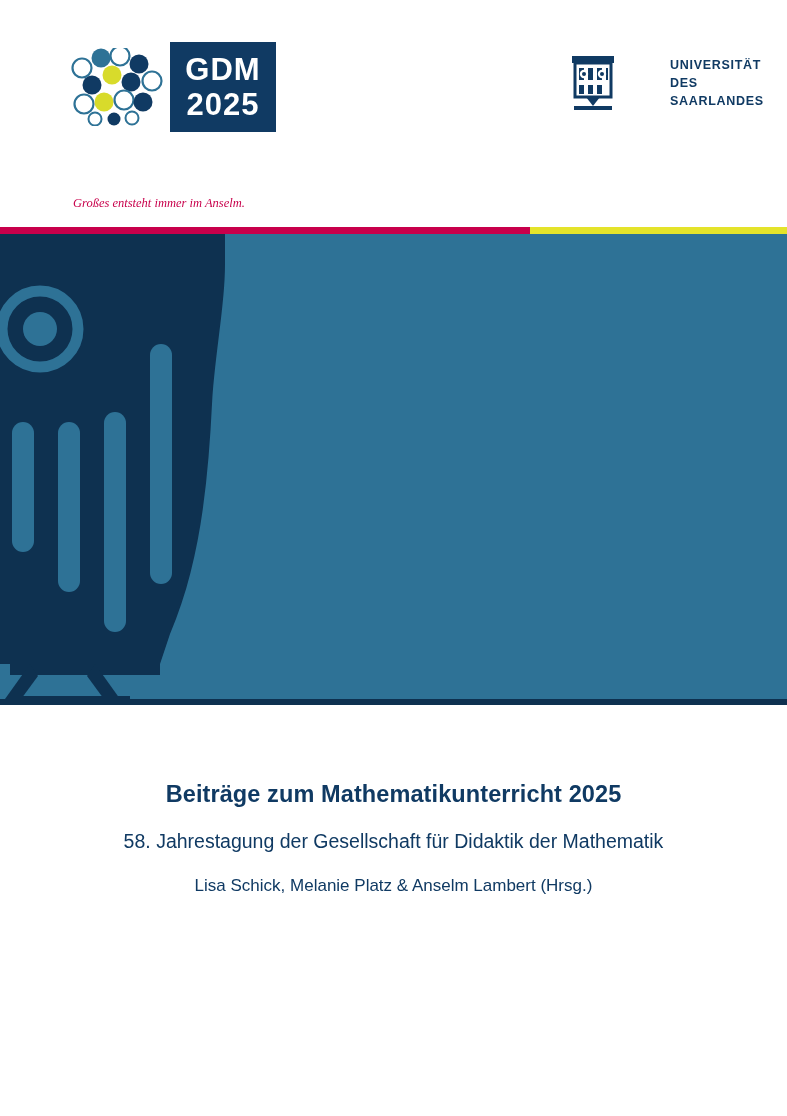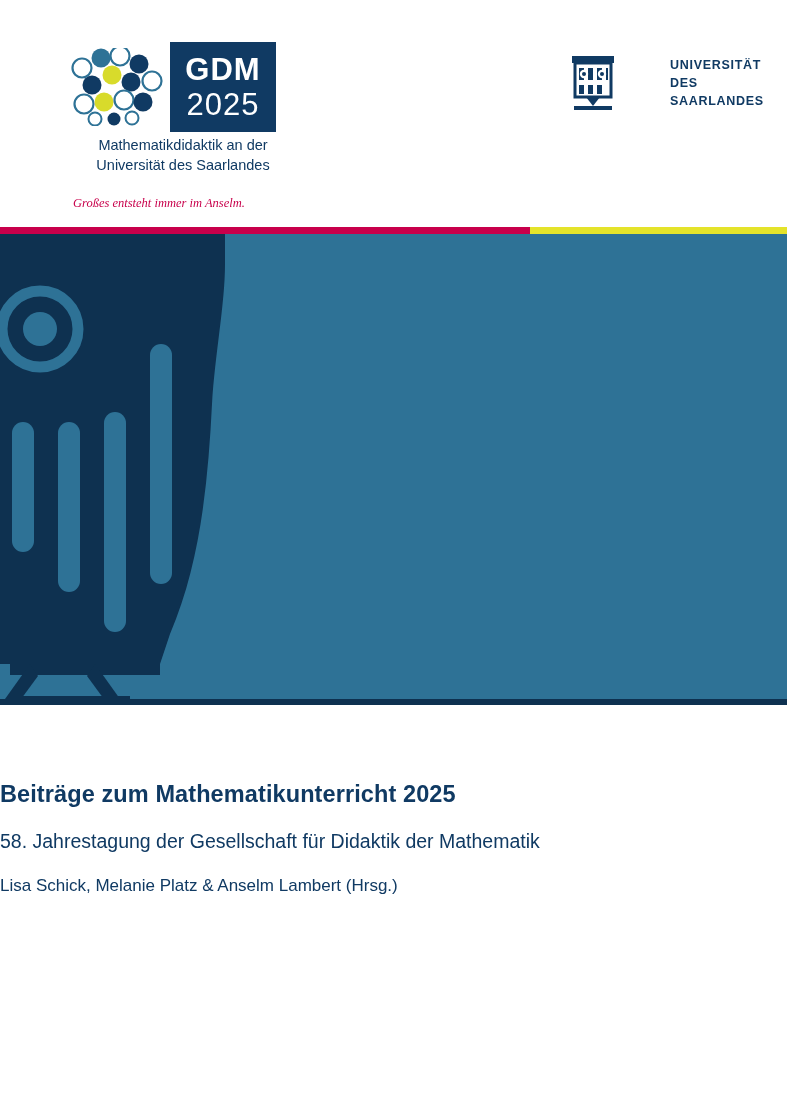--- a/index.html
+++ b/index.html
@@ -52,21 +52,21 @@
     justify-content: center;
     line-height: 1.0;
   }
   .gdm-box .g1 {
     font-size: 31px;
     font-weight: bold;
     letter-spacing: 1px;
   }
   .gdm-box .g2 {
     font-size: 31px;
-    font-weight: normal;
+    font-weight: bold;
     letter-spacing: 1px;
     margin-top: 4px;
   }
   .gdm-sub {
     position: absolute;
     left: 68px;
     top: 136px;
     width: 230px;
     color: #103A63;
     font-size: 14.5px;
@@ -144,21 +144,21 @@
     height: 6px;
     background: #0E3150;
   }
 
   
   .titleblock {
     position: absolute;
     top: 780px;
     left: 0;
     width: 787px;
-    text-align: left;
+    text-align: center;
     color: #103A63;
   }
   .doc-title {
     font-size: 23.5px;
     font-weight: bold;
     letter-spacing: 0.1px;
     line-height: 1.25;
   }
   .doc-subtitle {
     margin-top: 20px;
@@ -192,24 +192,20 @@
       <circle cx="27" cy="71" r="6.5" fill="none" stroke="#2E7296" stroke-width="2"></circle>
       <circle cx="46" cy="71" r="6.5" fill="#103A63"></circle>
       <circle cx="64" cy="70" r="6.5" fill="none" stroke="#2E7296" stroke-width="2"></circle>
     </svg>
     <div class="gdm-box">
       <span class="g1">GDM</span>
       <span class="g2">2025</span>
     </div>
   </div>
 
-  <div class="gdm-sub">
-    <div>Mathematikdidaktik an der</div>
-    <div>Universität des Saarlandes</div>
-  </div>
 
   <div class="gdm-slogan">Großes entsteht immer im Anselm.</div>
 
   <div class="uds-logo">
     <svg class="uds-mark" viewBox="0 0 54 60">
       <g fill="#103A63">
         <path d="M6 4 h42 v7 h-42 z"></path>
         <path d="M9 11 h36 v34 h-36 z" fill="none" stroke="#103A63" stroke-width="3"></path>
         <rect x="13" y="16" width="5" height="12"></rect>
         <rect x="22" y="16" width="5" height="12"></rect>

